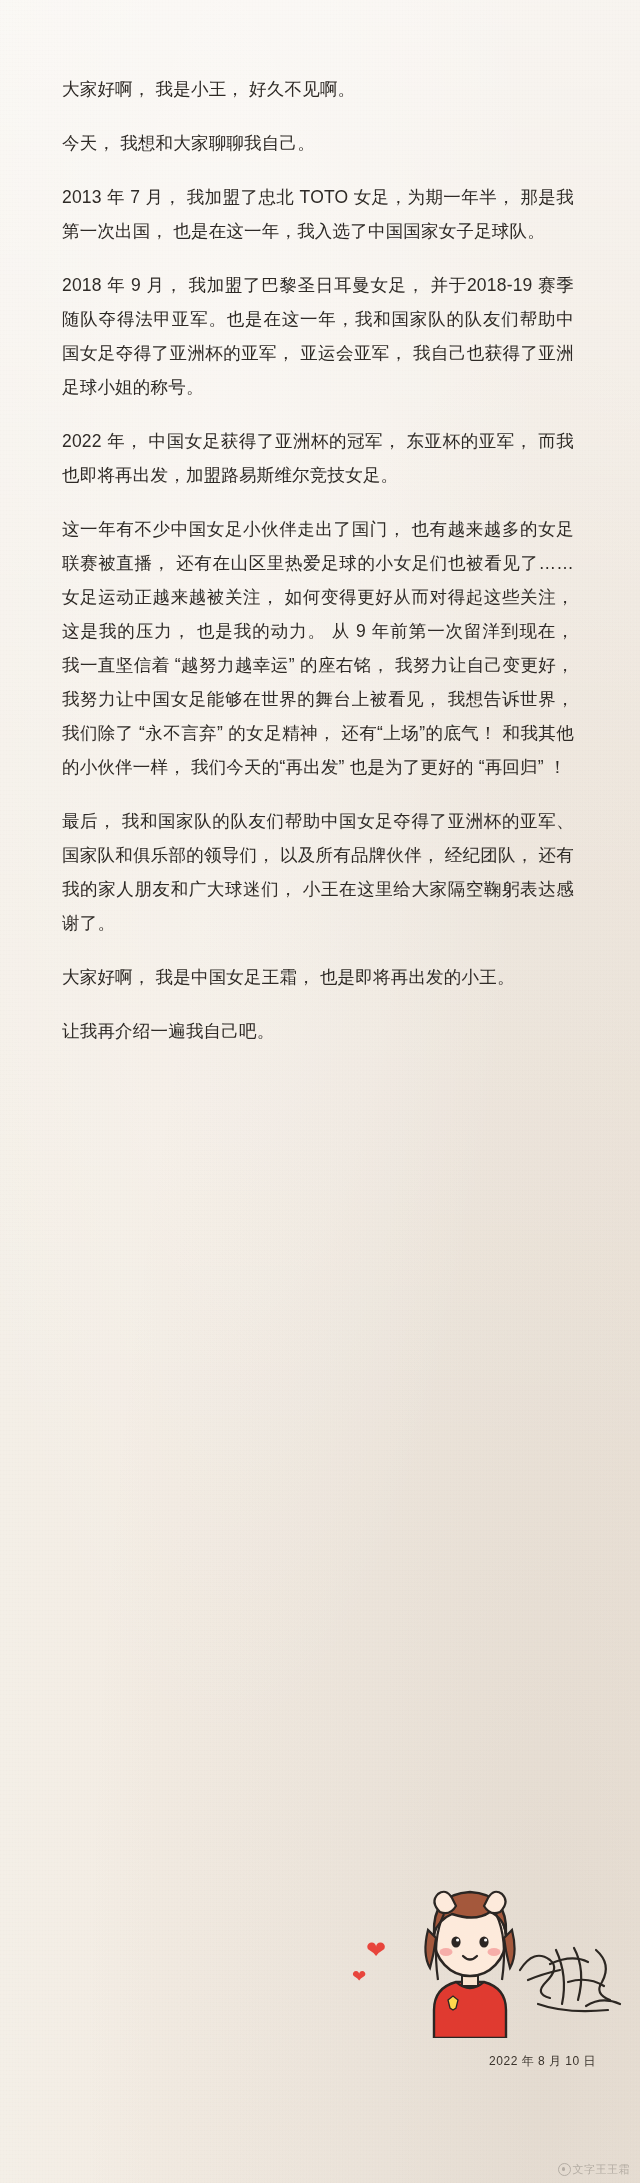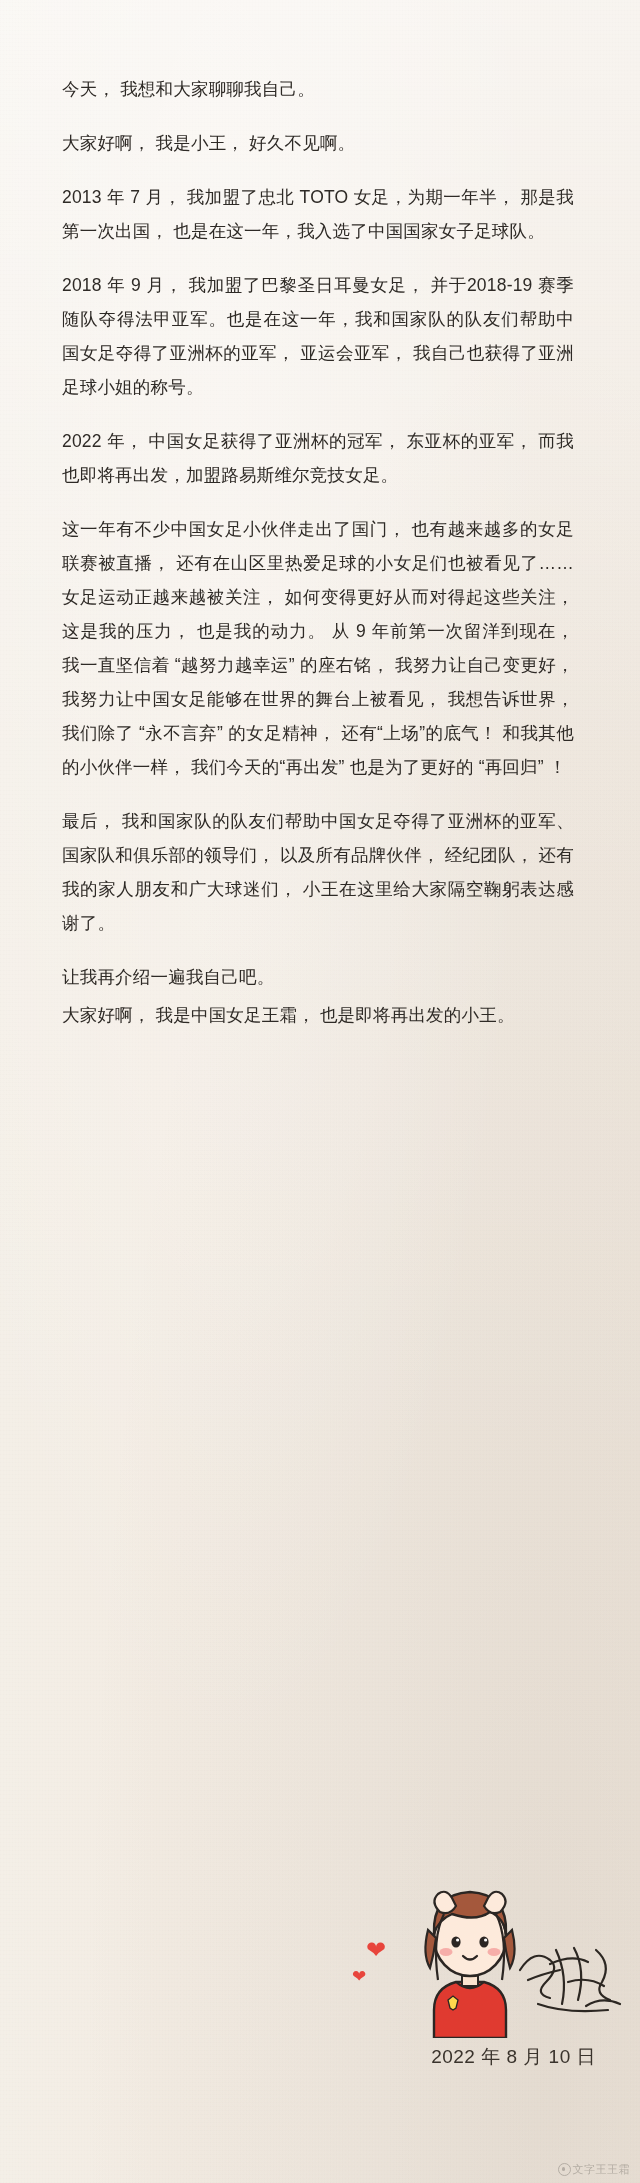--- a/index.html
+++ b/index.html
@@ -97,22 +97,22 @@
   .sign-mark {
     position: absolute;
     left: 516px;
     top: 120px;
     width: 110px;
     height: 90px;
   }
   .date {
     position: absolute;
     right: 44px;
-    top: 234px;
-    font-size: 19px;
+    top: 243px;
+    font-size: 12px;
     color: #3a332c;
     letter-spacing: 0.5px;
   }
   .watermark {
     position: absolute;
     right: 10px;
     bottom: 6px;
     font-size: 11px;
     color: #b4ada4;
     letter-spacing: 0.5px;
@@ -140,29 +140,29 @@
   }
 </style>
 </head>
 <body>
 
 <div class="letter">
   <div class="paper-texture"></div>
   <div class="vignette"></div>
 
   <div class="content">
+    <p class="para">大家好啊， 我是小王， 好久不见啊。</p>
     <p class="para">今天， 我想和大家聊聊我自己。</p>
-    <p class="para">大家好啊， 我是小王， 好久不见啊。</p>
     <p class="para">2013 年 7 月， 我加盟了忠北 TOTO 女足，为期一年半， 那是我第一次出国， 也是在这一年，我入选了中国国家女子足球队。</p>
     <p class="para">2018 年 9 月， 我加盟了巴黎圣日耳曼女足， 并于2018-19 赛季随队夺得法甲亚军。也是在这一年，我和国家队的队友们帮助中国女足夺得了亚洲杯的亚军， 亚运会亚军， 我自己也获得了亚洲足球小姐的称号。</p>
     <p class="para">2022 年， 中国女足获得了亚洲杯的冠军， 东亚杯的亚军， 而我也即将再出发，加盟路易斯维尔竞技女足。</p>
     <p class="para">这一年有不少中国女足小伙伴走出了国门， 也有越来越多的女足联赛被直播， 还有在山区里热爱足球的小女足们也被看见了…… 女足运动正越来越被关注， 如何变得更好从而对得起这些关注， 这是我的压力， 也是我的动力。 从 9 年前第一次留洋到现在， 我一直坚信着 “越努力越幸运” 的座右铭， 我努力让自己变更好， 我努力让中国女足能够在世界的舞台上被看见， 我想告诉世界，我们除了 “永不言弃” 的女足精神， 还有“上场”的底气！ 和我其他的小伙伴一样， 我们今天的“再出发” 也是为了更好的 “再回归” ！</p>
     <p class="para">最后， 我和国家队的队友们帮助中国女足夺得了亚洲杯的亚军、 国家队和俱乐部的领导们， 以及所有品牌伙伴， 经纪团队， 还有我的家人朋友和广大球迷们， 小王在这里给大家隔空鞠躬表达感谢了。</p>
+    <p class="para">大家好啊， 我是中国女足王霜， 也是即将再出发的小王。</p>
     <p class="para tight">让我再介绍一遍我自己吧。</p>
-    <p class="para">大家好啊， 我是中国女足王霜， 也是即将再出发的小王。</p>
   </div>
 
   <div class="signature-area">
 
     <div class="hearts">
       <span class="heart h1">❤</span>
       <span class="heart h2">❤</span>
     </div>
 
     <div class="avatar">

